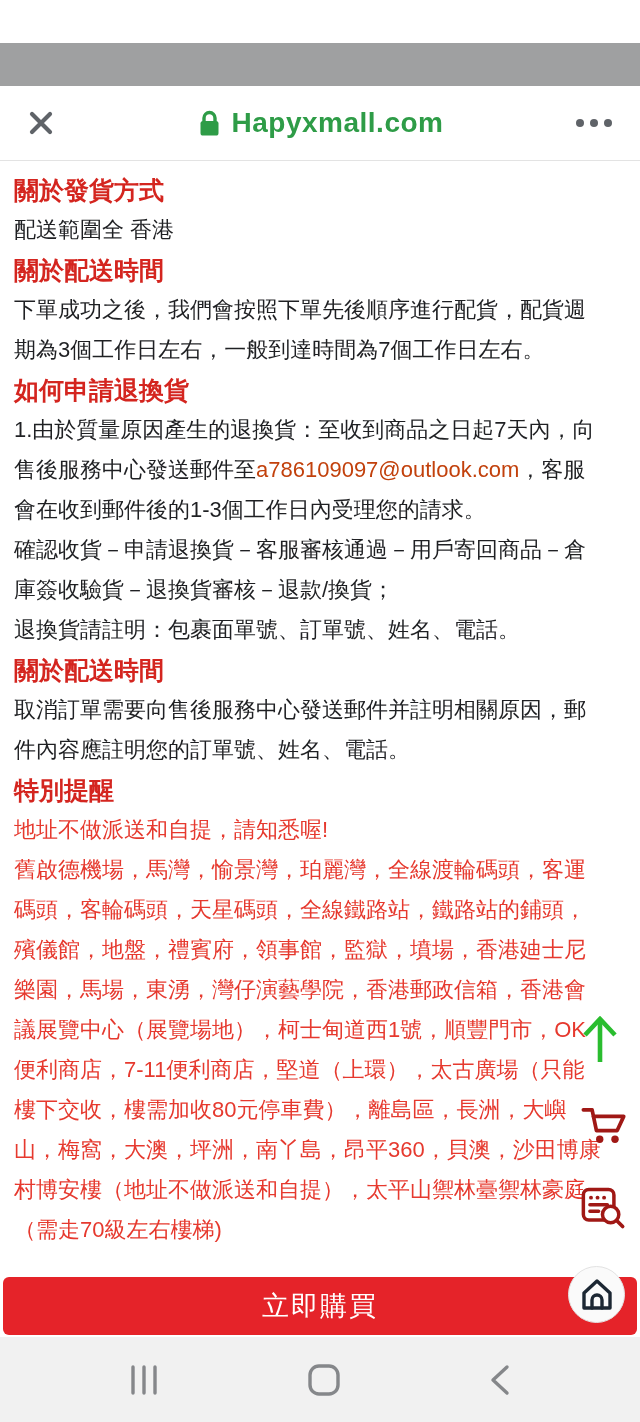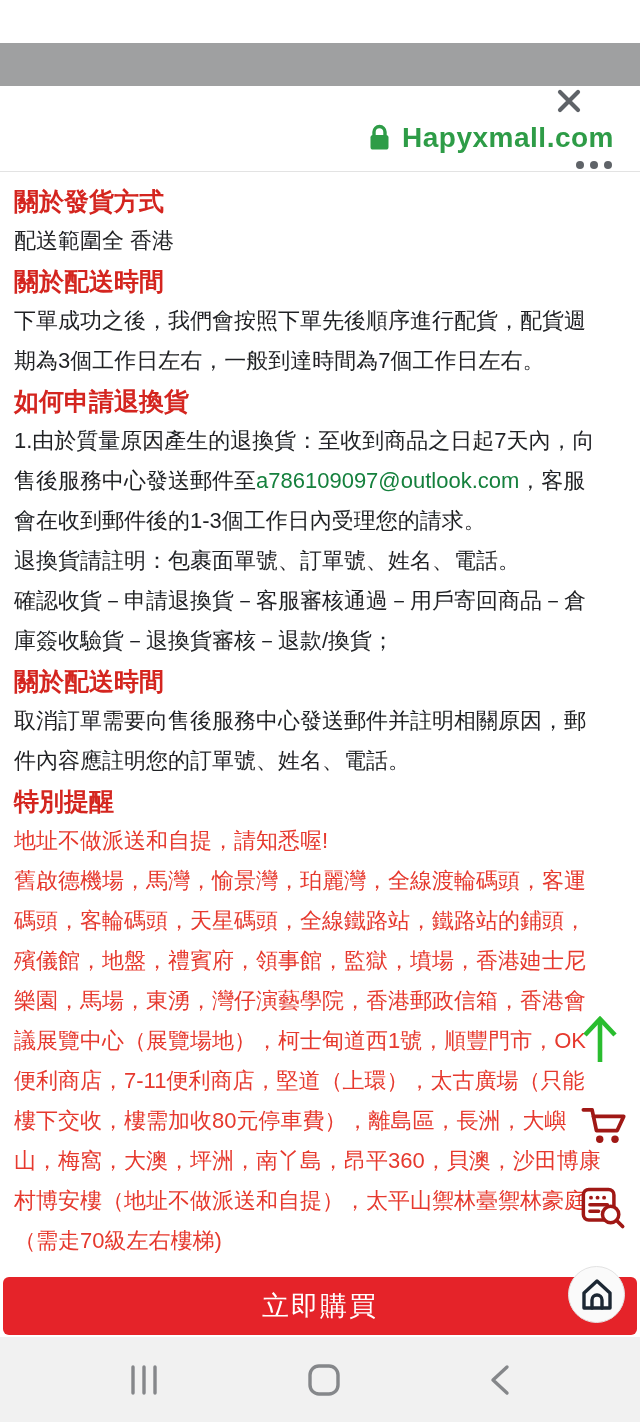--- a/index.html
+++ b/index.html
@@ -10,27 +10,26 @@
   }
   .screen {
     position: relative;
     width: 640px; height: 1422px;
     overflow: hidden;
     background: #ffffff;
   }
   .status-strip { height: 43px; background: #ffffff; }
   .gray-strip { height: 43px; background: #9fa0a1; }
   .browser-header {
-    height: 86px;
-    display: flex;
-    align-items: flex-end;
+    height: 75px;
+    display: flex;
+    align-items: center;
     padding: 0 26px;
     background: #ffffff;
     border-bottom: 1px solid #e3e3e3;
-    flex-direction: column;
   }
   .header-side { width: 60px; display: flex; align-items: center; }
   .header-side.right { justify-content: flex-end; }
   .header-center {
     flex: 1;
     display: flex;
     align-items: center;
     justify-content: center;
     gap: 10px;
   }
@@ -47,21 +46,21 @@
     color: #1f2023;
   }
   .content h2 {
     font-size: 25px;
     line-height: 40px;
     font-weight: 700;
     color: #d4251f;
   }
   .content p { font-size: 22px; line-height: 40px; }
   .red-text { color: #e6392e; }
-  .email-link { color: #15803d; text-decoration: none; text-align: center; }
+  .email-link { color: #c2410c; text-decoration: none; text-align: center; }
   .buy-button {
     position: absolute;
     left: 3px; right: 3px;
     top: 1277px;
     height: 58px;
     background: #e52329;
     border: none;
     border-radius: 6px;
     color: #ffffff;
     font-size: 27px;
@@ -138,22 +137,22 @@
 
   <div class="content">
     <h2>關於發貨方式</h2>
     <p>配送範圍全 香港</p>
 
     <h2>關於配送時間</h2>
     <p>下單成功之後，我們會按照下單先後順序進行配貨，配貨週期為3個工作日左右，一般到達時間為7個工作日左右。</p>
 
     <h2>如何申請退換貨</h2>
     <p><span>1.由於質量原因產生的退換貨：至收到商品之日起7天內，向售後服務中心發送郵件至</span><a href="#" class="email-link">a786109097@outlook.com</a><span>，客服會在收到郵件後的1-3個工作日內受理您的請求。</span></p>
+    <p>確認收貨－申請退換貨－客服審核通過－用戶寄回商品－倉庫簽收驗貨－退換貨審核－退款/換貨；</p>
     <p>退換貨請註明：包裹面單號、訂單號、姓名、電話。</p>
-    <p>確認收貨－申請退換貨－客服審核通過－用戶寄回商品－倉庫簽收驗貨－退換貨審核－退款/換貨；</p>
 
     <h2>關於配送時間</h2>
     <p>取消訂單需要向售後服務中心發送郵件并註明相關原因，郵件內容應註明您的訂單號、姓名、電話。</p>
 
     <h2>特別提醒</h2>
     <p class="red-text">地址不做派送和自提，請知悉喔!</p>
     <p class="red-text">舊啟德機場，馬灣，愉景灣，珀麗灣，全線渡輪碼頭，客運碼頭，客輪碼頭，天星碼頭，全線鐵路站，鐵路站的鋪頭，殯儀館，地盤，禮賓府，領事館，監獄，墳場，香港廸士尼樂園，馬場，東湧，灣仔演藝學院，香港郵政信箱，香港會議展覽中心（展覽場地），柯士甸道西1號，順豐門市，OK便利商店，7-11便利商店，堅道（上環），太古廣場（只能樓下交收，樓需加收80元停車費），離島區，長洲，大嶼山，梅窩，大澳，坪洲，南丫島，昂平360，貝澳，沙田博康村博安樓（地址不做派送和自提），太平山禦林臺禦林豪庭（需走70級左右樓梯)</p>
   </div>
 
   <button class="float-icon fi-top" aria-label="back to top">

